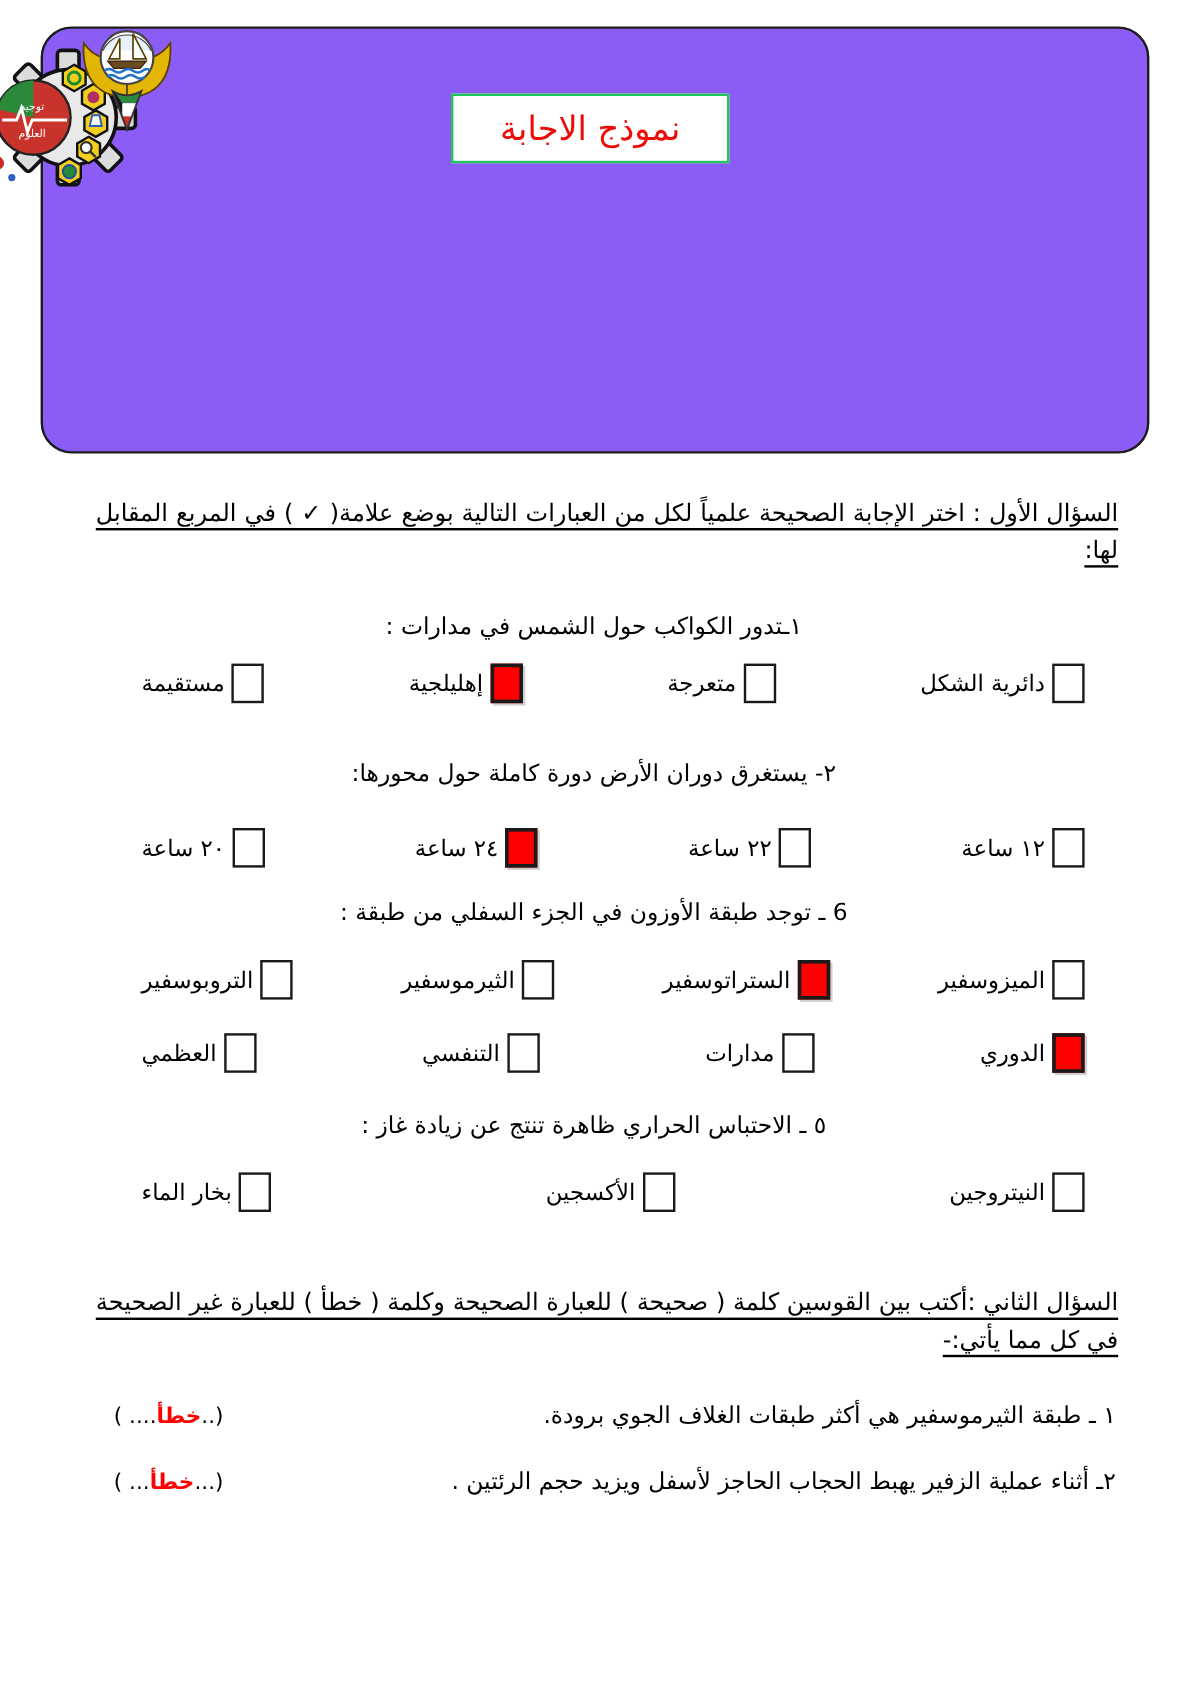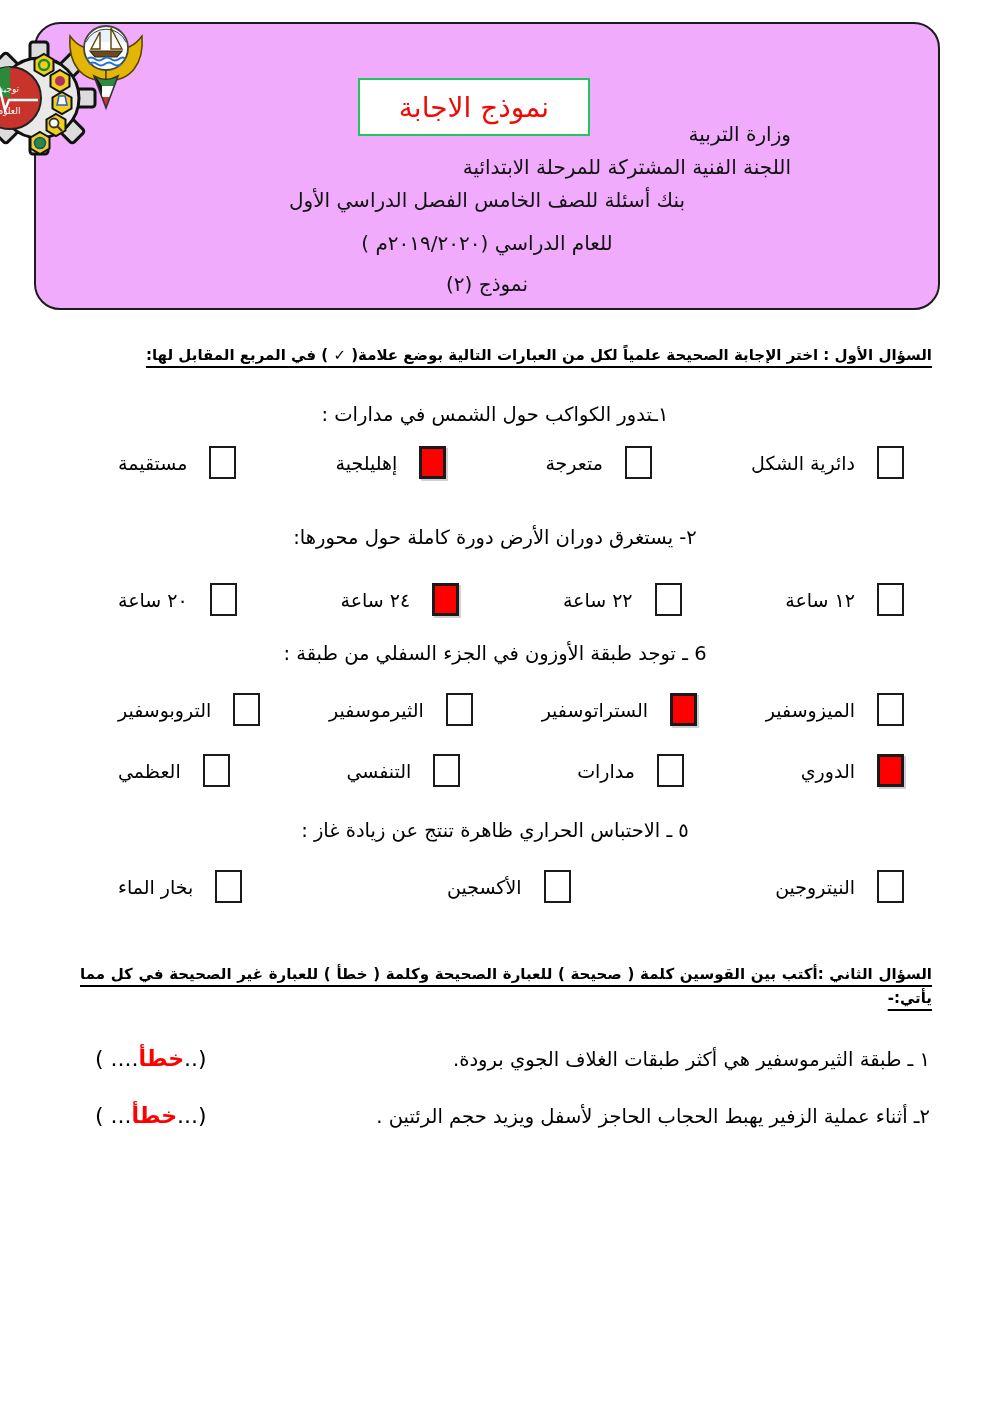--- a/index.html
+++ b/index.html
@@ -1,72 +1,72 @@
 <!DOCTYPE html>
 <html lang="ar" dir="rtl"><head>
 <meta charset="utf-8">
 <style>
   * { margin:0; padding:0; box-sizing:border-box; }
   body { background:#ffffff; font-family:"DejaVu Sans", sans-serif; }
   .page { position:relative; width:992px; height:1403px; background:#fff; direction:rtl; overflow:hidden; margin:0 auto; }
 
   
   .header-box{
-    position:relative; margin:22px 52px 0 34px; height:288px;
-    border:2px solid #1c1c1c; border-radius:26px; background:#f0abfc;
+    position:relative; margin:22px 34px 0 34px; height:356px;
+    border:2px solid #1c1c1c; border-radius:26px; background:#8b5cf6;
   }
   .gear-wrap{ position:absolute; top:14px; right:16px; width:145px; height:125px; }
   .kuwait-wrap{ position:absolute; top:-6px; left:24px; width:88px; height:92px; }
   .title-box{
     position:absolute; top:54px; right:348px; width:232px; height:58px;
     border:2px solid #22c55e; display:flex; align-items:center; justify-content:center;
     background:#fff;
   }
   .title-box span{ color:#ee0b06; font-size:28px; }
   .header-lines{ position:absolute; top:94px; right:0; width:100%; font-size:20px; color:#111; }
   .hline{ line-height:33px; }
   .hl-right{ text-align:right; padding-right:147px; }
   .hl-center{ text-align:center; }
   .hl-year{ margin-top:10px; }
   .hl-model{ margin-top:8px; }
 
   
   .sec-heading{
-    margin:34px 60px 0 80px; font-size:15px; font-weight:700; color:#000;
+    margin:34px 60px 0 80px; font-size:20px; font-weight:400; color:#000;
     text-align:justify; line-height:1.55;
     text-decoration:underline; text-decoration-thickness:2px; text-underline-offset:6px;
   }
   .sec-heading.s2{ margin-top:60px; }
 
   
   .q-text{ margin:34px 62px 0 60px; font-size:19.5px; color:#000; text-align:center; }
   .q1{ margin-top:36px; }
   .options{
     display:flex; justify-content:space-between; align-items:center;
     margin:26px 88px 0 118px; direction:rtl;
   }
-  .option{ display:flex; align-items:center; gap:22px; }
+  .option{ display:flex; align-items:center; gap:6px; }
   .checkbox{
     display:inline-block; width:27px; height:33px; background:#fff;
     border:2px solid #1a1a1a; flex:0 0 auto;
   }
   .checkbox.checked{
     background:#ff0000; border-width:3px; box-shadow:2px 2px 0 rgba(0,0,0,0.18);
   }
   .opt-label{ font-size:19px; color:#000; white-space:nowrap; }
   .mt1{ margin-top:20px; } .mt2{ margin-top:34px; } .mt3{ margin-top:28px; }
   .qt2{ margin-top:47px; } .qt3{ margin-top:26px; } .qt4{ margin-top:30px; } .qt5{ margin-top:32px; }
 
   
   .statement{
     display:flex; justify-content:space-between; align-items:baseline;
     margin:36px 62px 0 95px; font-size:19.5px; color:#000;
   }
   .statement.st2{ margin-top:32px; }
-  .st-answer{ direction:ltr; white-space:nowrap; font-size:22px; }
+  .st-answer{ direction:ltr; white-space:nowrap; font-size:18px; }
   .st-answer .red{ color:#ff0000; font-weight:600; }
 
   svg text{ font-family:"DejaVu Sans", sans-serif; }
 </style>
 </head>
 <body>
 
 <div class="page">
 
   <div class="header-box">
@@ -151,27 +151,20 @@
           <polygon points="32,56 40,68 40,79 32,91" fill="#141414"></polygon>
         </g>
         <path d="M44,90 L32,58 Q44,65 56,58 Z" fill="none" stroke="#333" stroke-width="1.6"></path>
       </svg>
     </div>
 
     <div class="title-box">
       <span>نموذج الاجابة</span>
     </div>
 
-    <div class="header-lines">
-      <div class="hline hl-right">وزارة التربية</div>
-      <div class="hline hl-right">اللجنة الفنية المشتركة للمرحلة الابتدائية</div>
-      <div class="hline hl-center">بنك أسئلة للصف الخامس الفصل الدراسي الأول</div>
-      <div class="hline hl-center hl-year">للعام الدراسي (٢٠١٩/٢٠٢٠م )</div>
-      <div class="hline hl-center hl-model">نموذج (٢)</div>
-    </div>
   </div>
 
   <div class="sec-heading">السؤال الأول : اختر الإجابة الصحيحة علمياً لكل من العبارات التالية بوضع علامة( ✓ ) في المربع المقابل لها:</div>
 
   <div class="q-text q1">١ـتدور الكواكب حول الشمس في مدارات :</div>
   <div class="options mt1">
     <div class="option">
       <span class="checkbox"></span>
       <span class="opt-label">دائرية الشكل</span>
     </div>

